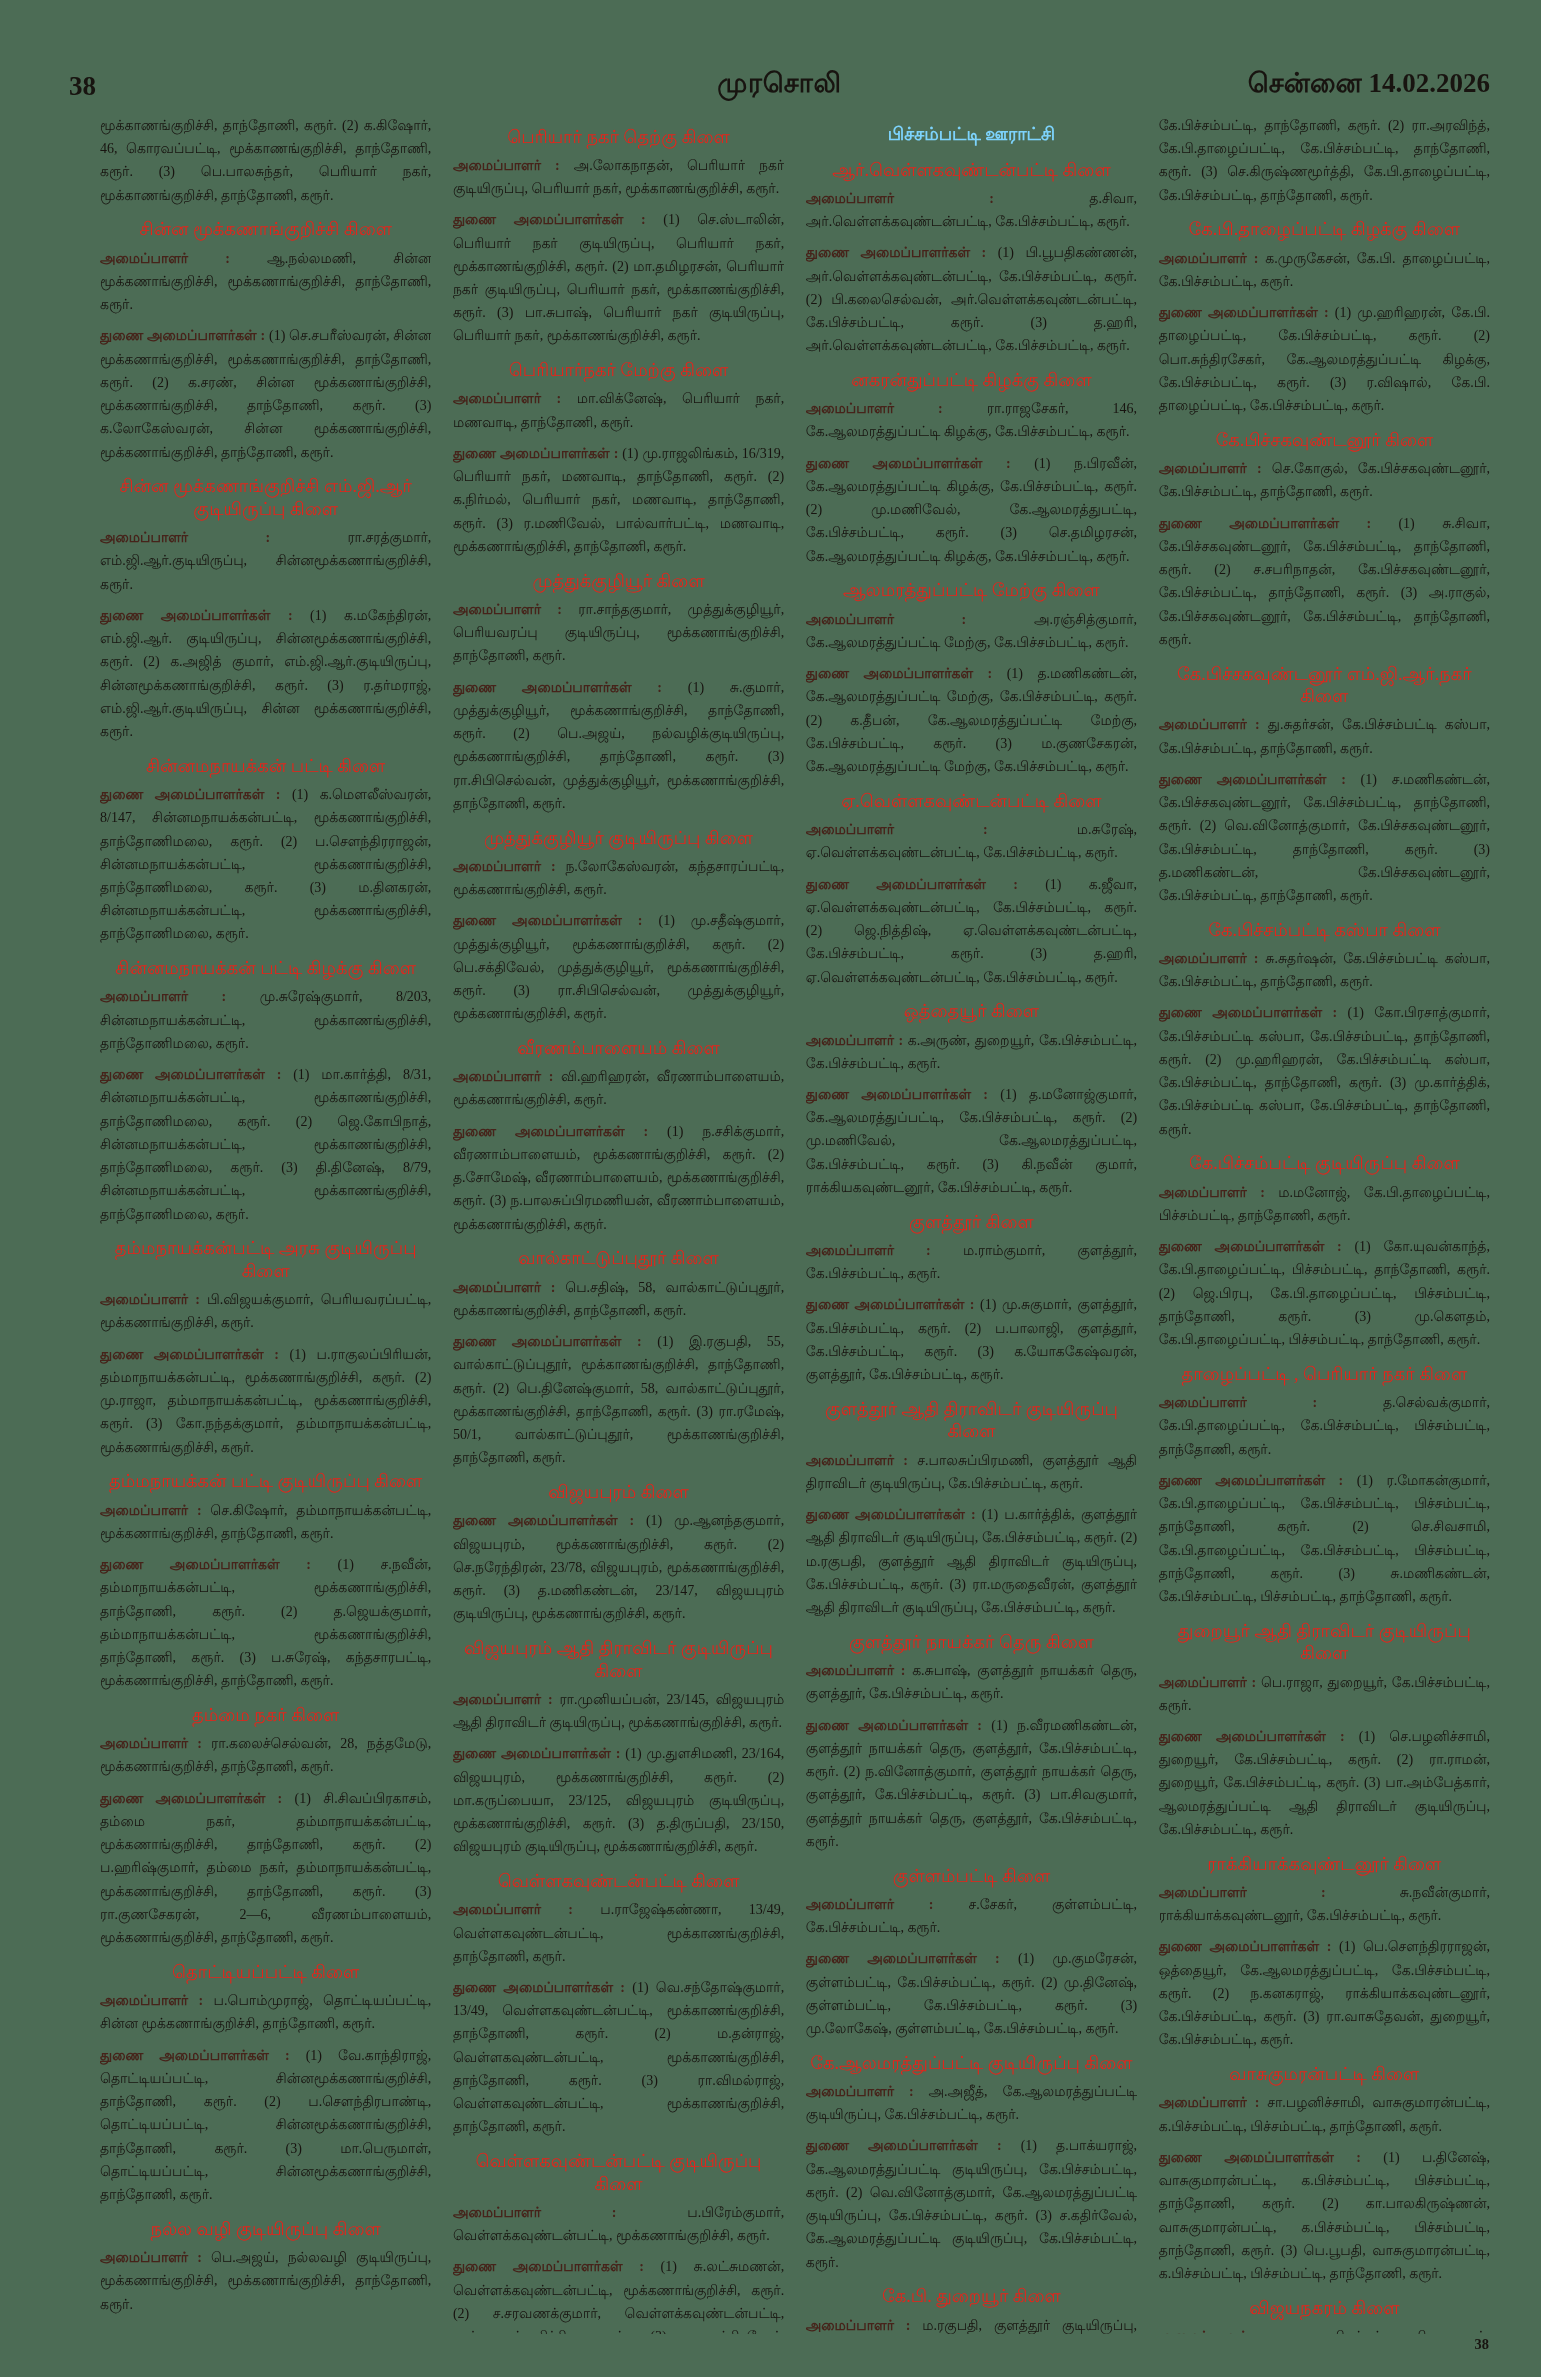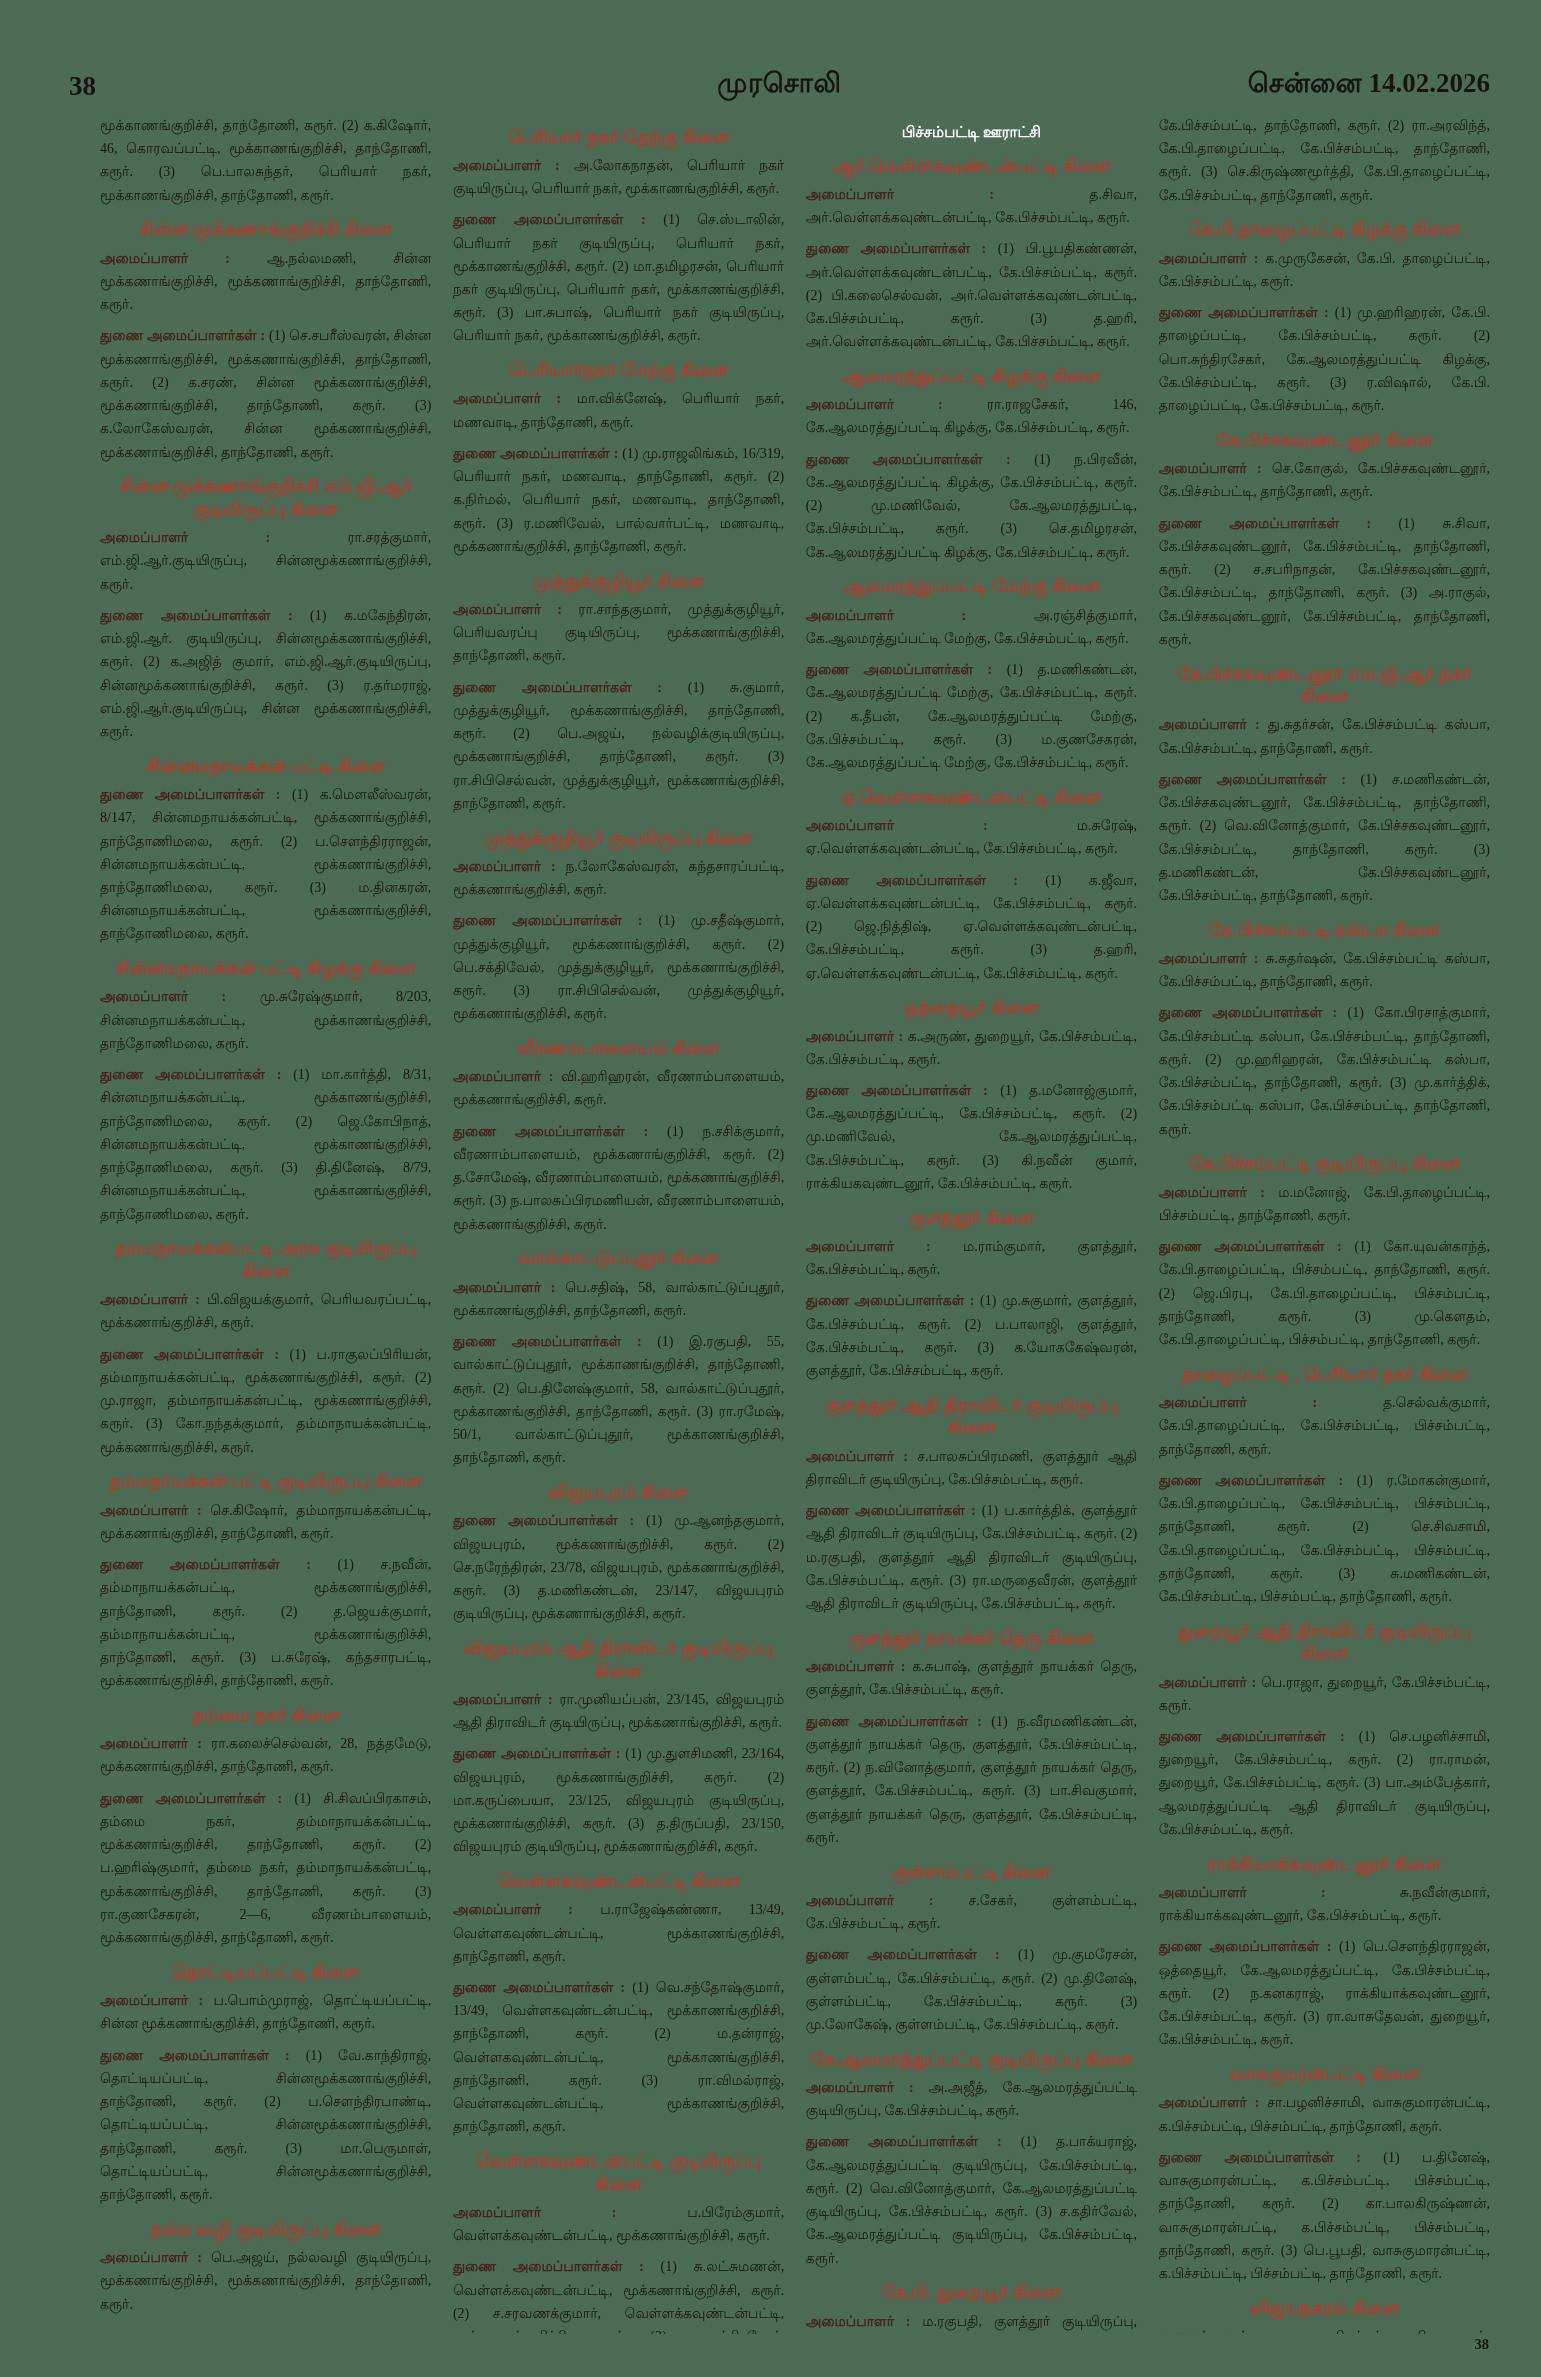--- a/index.html
+++ b/index.html
@@ -18,21 +18,21 @@
   .columns{
     position:absolute;top:114px;left:69px;right:51px;bottom:43px;
     display:flex;gap:21.6px;margin-left:31px;
   }
   .column{width:339px;overflow:hidden;}
   .branch-head{
     color:#e8231a;font-weight:normal;font-size:18px;line-height:1.25;
     text-align:center;margin:11.5px 0 5.8px;
   }
   .center-head{
-    color:#ffffff;font-weight:bold;font-size:15px;text-align:center;margin:10px 0 7.2px;
+    color:#7dd3fc;font-weight:bold;font-size:18px;text-align:center;margin:10px 0 7.2px;
   }
   .para{
     font-size:14px;line-height:1.66;text-align:justify;margin:0 0 8px;
   }
   .para .plabel{font-weight:bold;color:#46231a;}
   .page-footer{
     position:absolute;right:52px;bottom:24.5px;
     font-weight:bold;font-size:14.4px;color:#181410;
   }
 </style>
@@ -103,21 +103,21 @@
       <div class="para"><span class="plabel">துணை அமைப்பாளர்கள் : </span>(1) வெ.சந்தோஷ்குமார், 13/49, வெள்ளகவுண்டன்பட்டி, மூக்காணங்குறிச்சி, தாந்தோணி, கரூர். (2) ம.தன்ராஜ், வெள்ளகவுண்டன்பட்டி, மூக்காணங்குறிச்சி, தாந்தோணி, கரூர். (3) ரா.விமல்ராஜ், வெள்ளகவுண்டன்பட்டி, மூக்காணங்குறிச்சி, தாந்தோணி, கரூர்.</div>
       <div class="branch-head">வெள்ளகவுண்டன்பட்டி குடியிருப்பு கிளை</div>
       <div class="para"><span class="plabel">அமைப்பாளர் : </span>ப.பிரேம்குமார், வெள்ளக்கவுண்டன்பட்டி, மூக்கணாங்குறிச்சி, கரூர்.</div>
       <div class="para"><span class="plabel">துணை அமைப்பாளர்கள் : </span>(1) சு.லட்சுமணன், வெள்ளக்கவுண்டன்பட்டி, மூக்கணாங்குறிச்சி, கரூர். (2) ச.சரவணக்குமார், வெள்ளக்கவுண்டன்பட்டி, மூக்கணாங்குறிச்சி, கரூர். (3) ஆ.சந்திரசேகர், வெள்ளக்கவுண்டன்பட்டி, மூக்கணாங்குறிச்சி, கரூர்.</div>
     </div>
     <div class="column">
       <div class="center-head">பிச்சம்பட்டி ஊராட்சி</div>
       <div class="branch-head">ஆர்.வெள்ளகவுண்டன்பட்டி கிளை</div>
       <div class="para"><span class="plabel">அமைப்பாளர் : </span>த.சிவா, அர்.வெள்ளக்கவுண்டன்பட்டி, கே.பிச்சம்பட்டி, கரூர்.</div>
       <div class="para"><span class="plabel">துணை அமைப்பாளர்கள் : </span>(1) பி.பூபதிகண்ணன், அர்.வெள்ளக்கவுண்டன்பட்டி, கே.பிச்சம்பட்டி, கரூர். (2) பி.கலைசெல்வன், அர்.வெள்ளக்கவுண்டன்பட்டி, கே.பிச்சம்பட்டி, கரூர். (3) த.ஹரி, அர்.வெள்ளக்கவுண்டன்பட்டி, கே.பிச்சம்பட்டி, கரூர்.</div>
-      <div class="branch-head">ஆலமரத்துப்பட்டி கிழக்கு கிளை</div>
+      <div class="branch-head">னகரன்துப்பட்டி கிழக்கு கிளை</div>
       <div class="para"><span class="plabel">அமைப்பாளர் : </span>ரா.ராஜசேகர், 146, கே.ஆலமரத்துப்பட்டி கிழக்கு, கே.பிச்சம்பட்டி, கரூர்.</div>
       <div class="para"><span class="plabel">துணை அமைப்பாளர்கள் : </span>(1) ந.பிரவீன், கே.ஆலமரத்துப்பட்டி கிழக்கு, கே.பிச்சம்பட்டி, கரூர். (2) மு.மணிவேல், கே.ஆலமரத்துபட்டி, கே.பிச்சம்பட்டி, கரூர். (3) செ.தமிழரசன், கே.ஆலமரத்துப்பட்டி கிழக்கு, கே.பிச்சம்பட்டி, கரூர்.</div>
       <div class="branch-head">ஆலமரத்துப்பட்டி மேற்கு கிளை</div>
       <div class="para"><span class="plabel">அமைப்பாளர் : </span>அ.ரஞ்சித்குமார், கே.ஆலமரத்துப்பட்டி மேற்கு, கே.பிச்சம்பட்டி, கரூர்.</div>
       <div class="para"><span class="plabel">துணை அமைப்பாளர்கள் : </span>(1) த.மணிகண்டன், கே.ஆலமரத்துப்பட்டி மேற்கு, கே.பிச்சம்பட்டி, கரூர். (2) க.தீபன், கே.ஆலமரத்துப்பட்டி மேற்கு, கே.பிச்சம்பட்டி, கரூர். (3) ம.குணசேகரன், கே.ஆலமரத்துப்பட்டி மேற்கு, கே.பிச்சம்பட்டி, கரூர்.</div>
       <div class="branch-head">ஏ.வெள்ளகவுண்டன்பட்டி கிளை</div>
       <div class="para"><span class="plabel">அமைப்பாளர் : </span>ம.சுரேஷ், ஏ.வெள்ளக்கவுண்டன்பட்டி, கே.பிச்சம்பட்டி, கரூர்.</div>
       <div class="para"><span class="plabel">துணை அமைப்பாளர்கள் : </span>(1) க.ஜீவா, ஏ.வெள்ளக்கவுண்டன்பட்டி, கே.பிச்சம்பட்டி, கரூர். (2) ஜெ.நித்திஷ், ஏ.வெள்ளக்கவுண்டன்பட்டி, கே.பிச்சம்பட்டி, கரூர். (3) த.ஹரி, ஏ.வெள்ளக்கவுண்டன்பட்டி, கே.பிச்சம்பட்டி, கரூர்.</div>
       <div class="branch-head">ஒத்தையூர் கிளை</div>
       <div class="para"><span class="plabel">அமைப்பாளர் : </span>க.அருண், துறையூர், கே.பிச்சம்பட்டி, கே.பிச்சம்பட்டி, கரூர்.</div>

